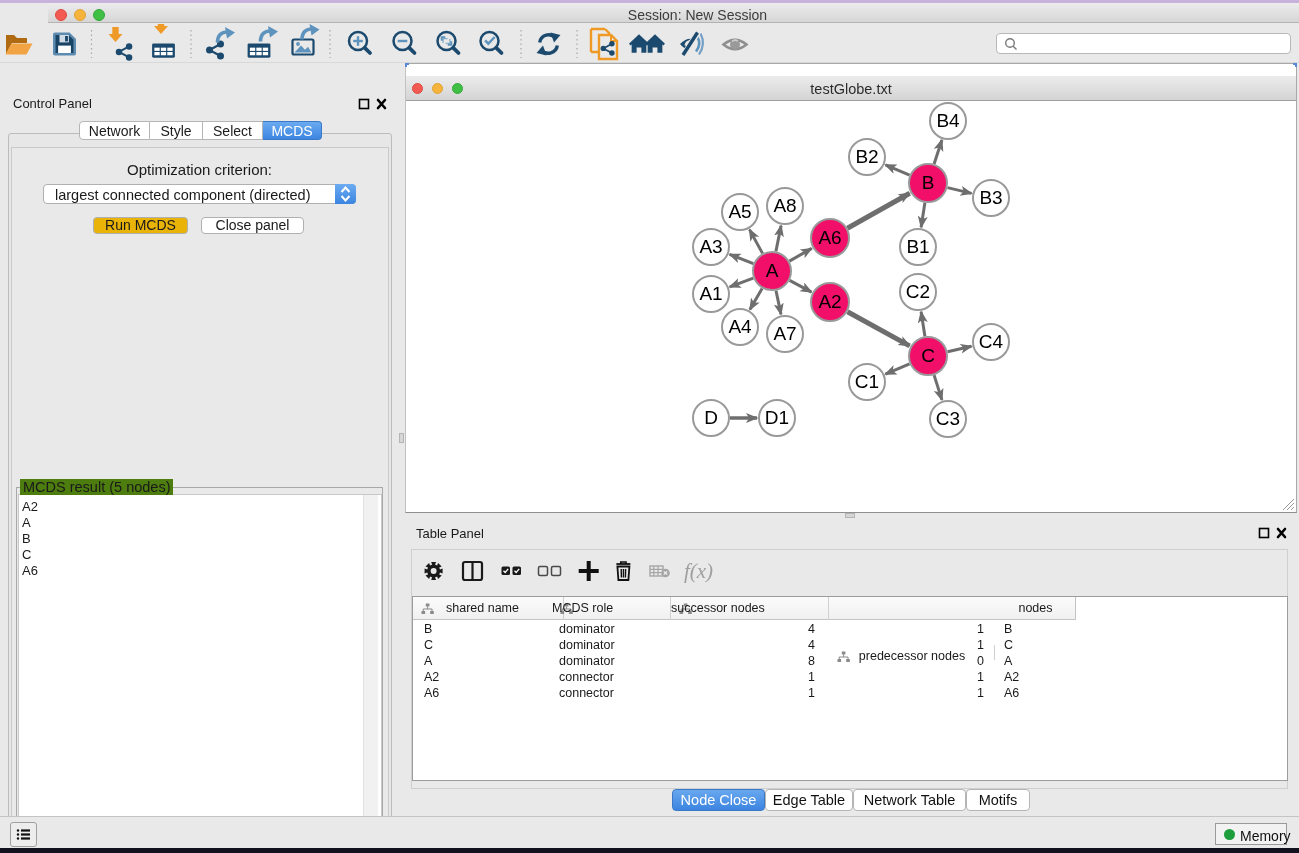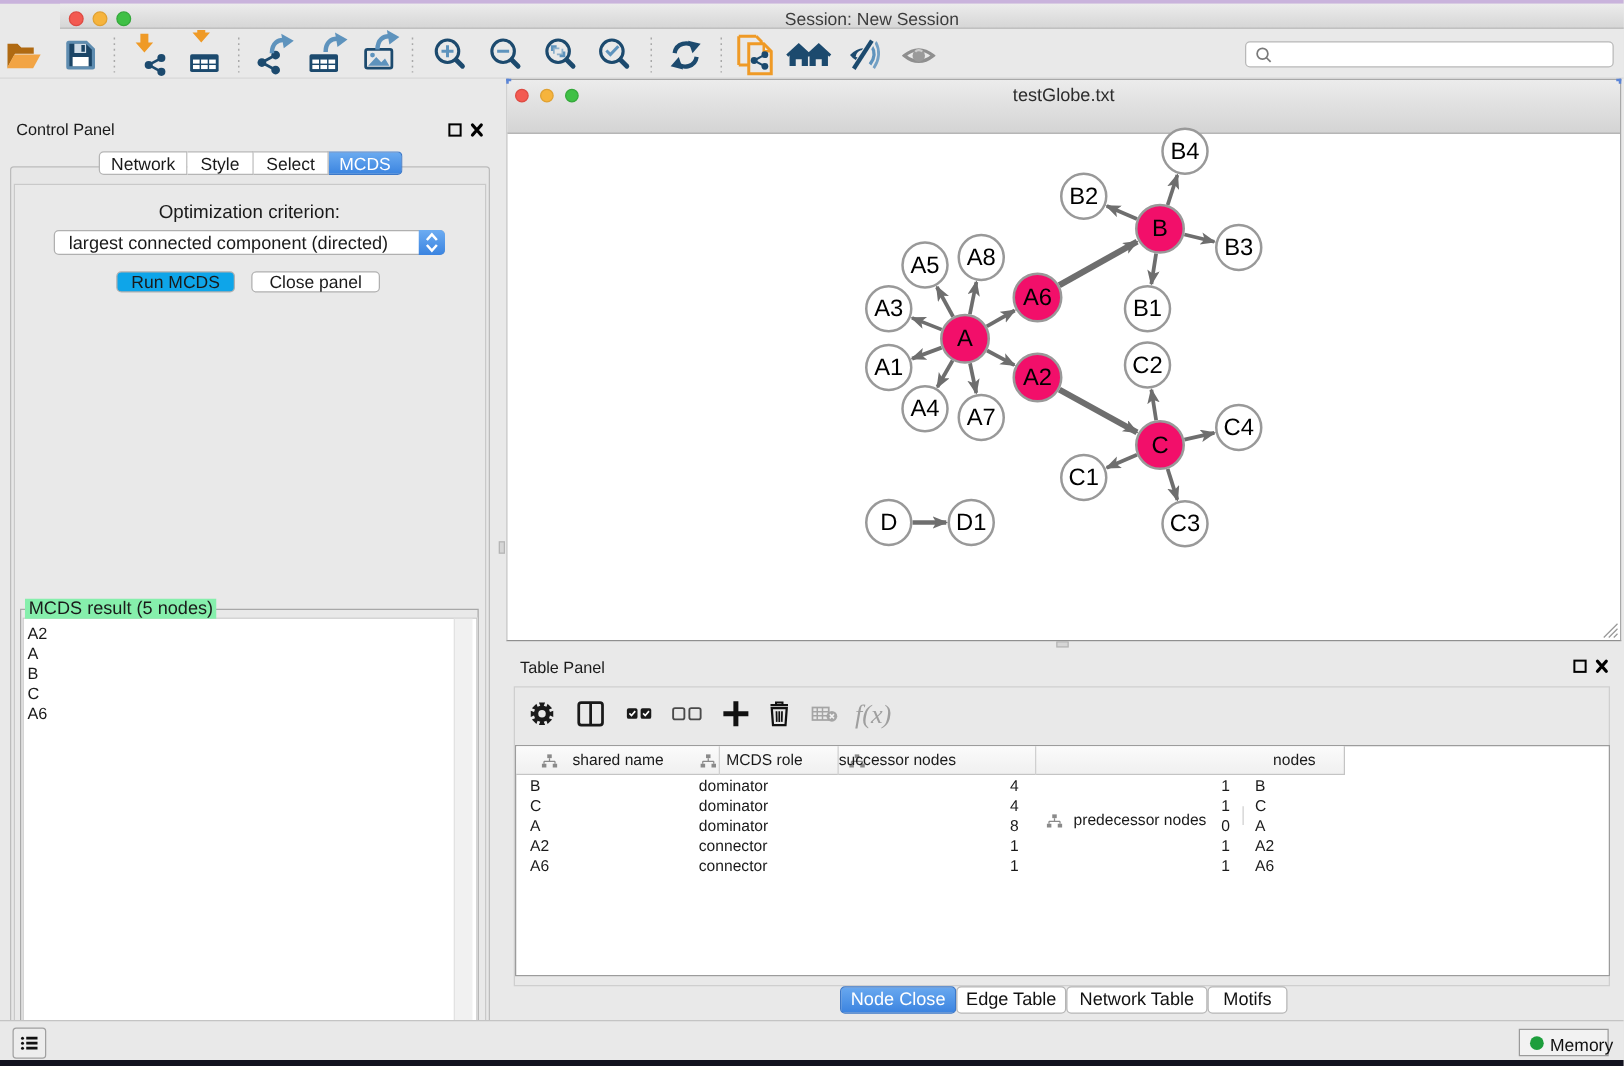--- a/index.html
+++ b/index.html
@@ -193,32 +193,32 @@
   <div class="abs" style="left:0;top:73px;width:399px;text-align:center;font-size:15px;color:#1a1a1a;">Optimization criterion:</div>
   <div class="abs" style="left:43px;top:96px;width:313px;height:20px;background:#fff;border:1px solid #b0b0b0;border-radius:4px;">
     <div class="abs" style="left:11px;top:1.5px;font-size:14.5px;">largest connected component (directed)</div>
     <div class="abs" style="right:-1px;top:-1px;width:21px;height:20px;border-radius:0 4px 4px 0;background:linear-gradient(#6cacf2,#3b84e0);">
       <svg width="21" height="20" viewBox="0 0 21 20">
         <path d="M6.5 8 L10.5 3.5 L14.5 8" fill="none" stroke="#fff" stroke-width="2"></path>
         <path d="M6.5 12 L10.5 16.5 L14.5 12" fill="none" stroke="#fff" stroke-width="2"></path>
       </svg>
     </div>
   </div>
-  <div class="abs" style="left:93px;top:129px;width:95px;height:17px;background:#0ea5e9;border:1px solid #b0b0b0;border-radius:4px;text-align:center;line-height:15px;font-size:14px;">Run MCDS</div>
+  <div class="abs" style="left:93px;top:129px;width:95px;height:17px;background:#eab308;border:1px solid #b0b0b0;border-radius:4px;text-align:center;line-height:15px;font-size:14px;">Run MCDS</div>
   <div class="abs" style="left:201px;top:129px;width:103px;height:17px;background:#fff;border:1px solid #b0b0b0;border-radius:4px;text-align:center;line-height:15px;font-size:14px;">Close panel</div>
 
   <div class="abs" style="left:16px;top:399px;width:367px;height:333px;border:1px solid #a8a8a8;"></div>
   <div class="abs" style="left:18px;top:406px;width:364px;height:324px;background:#fff;border:1px solid #c8c8c8;"></div>
-  <div class="abs" style="left:20px;top:391px;background:#86efac;padding:0 3px;font-size:14.5px;">MCDS result (5 nodes)</div>
+  <div class="abs" style="left:20px;top:391px;background:#4d7c0f;padding:0 3px;font-size:14.5px;">MCDS result (5 nodes)</div>
   <div class="abs" style="left:363px;top:407px;width:15px;height:322px;background:#f1f1f1;border-left:1px solid #e2e2e2;"></div>
   <div class="abs" style="left:22px;top:411px;font-size:13px;line-height:16px;">A2<br>A<br>B<br>C<br>A6</div>
 </div>
 
 <div class="abs" id="netwin" style="left:405px;top:63px;width:892px;height:450px;border:1px solid #a8a8a8;border-left-color:#c2c2c2;border-bottom-color:#8f8f8f;background:#fff;">
-  <div class="abs" style="left:0;top:0;width:890px;height:43px;background:linear-gradient(#ececec,#d4d4d4);border-bottom:1px solid #9f9f9f;">
+  <div class="abs" style="left:0;top:12px;width:890px;height:25px;background:linear-gradient(#ececec,#d4d4d4);border-bottom:1px solid #9f9f9f;">
     <div class="abs" style="left:6px;top:7px;width:11px;height:11px;border-radius:50%;background:#f35a51;border:1px solid #dd4a42;"></div>
     <div class="abs" style="left:26px;top:7px;width:11px;height:11px;border-radius:50%;background:#f6b43d;border:1px solid #e0a132;"></div>
     <div class="abs" style="left:46px;top:7px;width:11px;height:11px;border-radius:50%;background:#3fc045;border:1px solid #34a83a;"></div>
     <div class="abs" style="left:0;top:5px;width:890px;text-align:center;font-size:14.5px;color:#2c2c2c;">testGlobe.txt</div>
   </div>
   <svg class="abs" id="graphsvg" style="left:0;top:0;" width="890" height="448" viewBox="0 0 890 448">
     <defs>
       <marker id="arw" markerWidth="14" markerHeight="12" refX="11" refY="5" orient="auto" markerUnits="userSpaceOnUse">
         <path d="M0,0 L12.5,5 L0,10 L3,5 Z" fill="#6e6e6e"></path>
       </marker>
@@ -338,21 +338,21 @@
         <line x1="-7.2" y1="-5" x2="-7.2" y2="5" stroke="#555" stroke-width="1.2"></line>
         <line x1="-3" y1="-5" x2="-3" y2="5" stroke="#555" stroke-width="1.2"></line>
         <circle cx="4.5" cy="2" r="4.3" fill="#555"></circle>
         <path d="M2.8,0.3 L6.2,3.7 M6.2,0.3 L2.8,3.7" stroke="#fff" stroke-width="1.2"></path>
       </g>
 <text x="287.5" y="29" font-family="Liberation Serif,serif" font-style="italic" font-size="21" fill="#9f9f9f" text-anchor="middle">f(x)</text>
 </svg>
 
   <div class="abs" style="left:12px;top:83px;width:876px;height:185px;background:#fff;border:1px solid #9c9c9c;">
     <div class="abs" id="thead" style="left:0;top:0;width:663px;height:23px;background:linear-gradient(#fbfbfb,#f0f0f0);border-bottom:1px solid #c4c4c4;border-right:1px solid #c4c4c4;font-size:12.5px;">
-<div class="abs" style="left:12px;top:0;width:151px;height:23px;border-right:1px solid #d0d0d0;">
+<div class="abs" style="left:0px;top:0;width:151px;height:23px;border-right:1px solid #d0d0d0;">
           <svg width="13" height="12" viewBox="0 0 13 12" style="position:absolute;left:8px;top:6px;">
             <rect x="4.8" y="0.5" width="3.6" height="3" fill="#8a8a8a"></rect>
             <line x1="6.6" y1="3.5" x2="6.6" y2="6" stroke="#8a8a8a" stroke-width="1"></line>
             <line x1="2.2" y1="6" x2="11" y2="6" stroke="#8a8a8a" stroke-width="1"></line>
             <line x1="2.2" y1="6" x2="2.2" y2="8" stroke="#8a8a8a" stroke-width="1"></line>
             <line x1="11" y1="6" x2="11" y2="8" stroke="#8a8a8a" stroke-width="1"></line>
             <rect x="0.5" y="8" width="3.6" height="3" fill="#8a8a8a"></rect>
             <rect x="9.2" y="8" width="3.6" height="3" fill="#8a8a8a"></rect>
           </svg>
           <div class="abs" style="left:0;top:4px;width:139px;text-align:center;color:#1a1a1a;">shared name</div>
@@ -360,21 +360,21 @@
 <div class="abs" style="left:139px;top:0;width:119px;height:23px;border-right:1px solid #d0d0d0;">
           <svg width="13" height="12" viewBox="0 0 13 12" style="position:absolute;left:8px;top:6px;">
             <rect x="4.8" y="0.5" width="3.6" height="3" fill="#8a8a8a"></rect>
             <line x1="6.6" y1="3.5" x2="6.6" y2="6" stroke="#8a8a8a" stroke-width="1"></line>
             <line x1="2.2" y1="6" x2="11" y2="6" stroke="#8a8a8a" stroke-width="1"></line>
             <line x1="2.2" y1="6" x2="2.2" y2="8" stroke="#8a8a8a" stroke-width="1"></line>
             <line x1="11" y1="6" x2="11" y2="8" stroke="#8a8a8a" stroke-width="1"></line>
             <rect x="0.5" y="8" width="3.6" height="3" fill="#8a8a8a"></rect>
             <rect x="9.2" y="8" width="3.6" height="3" fill="#8a8a8a"></rect>
           </svg>
-          <div class="abs" style="left:0;top:4px;width:119px;text-align:center;color:#1a1a1a;">MCDS role</div>
+          <div class="abs" style="left:0;top:4px;width:119px;color:#1a1a1a;">MCDS role</div>
         </div>
 <div class="abs" style="left:258px;top:0;width:158px;height:23px;border-right:1px solid #d0d0d0;">
           <svg width="13" height="12" viewBox="0 0 13 12" style="position:absolute;left:8px;top:6px;">
             <rect x="4.8" y="0.5" width="3.6" height="3" fill="#8a8a8a"></rect>
             <line x1="6.6" y1="3.5" x2="6.6" y2="6" stroke="#8a8a8a" stroke-width="1"></line>
             <line x1="2.2" y1="6" x2="11" y2="6" stroke="#8a8a8a" stroke-width="1"></line>
             <line x1="2.2" y1="6" x2="2.2" y2="8" stroke="#8a8a8a" stroke-width="1"></line>
             <line x1="11" y1="6" x2="11" y2="8" stroke="#8a8a8a" stroke-width="1"></line>
             <rect x="0.5" y="8" width="3.6" height="3" fill="#8a8a8a"></rect>
             <rect x="9.2" y="8" width="3.6" height="3" fill="#8a8a8a"></rect>

